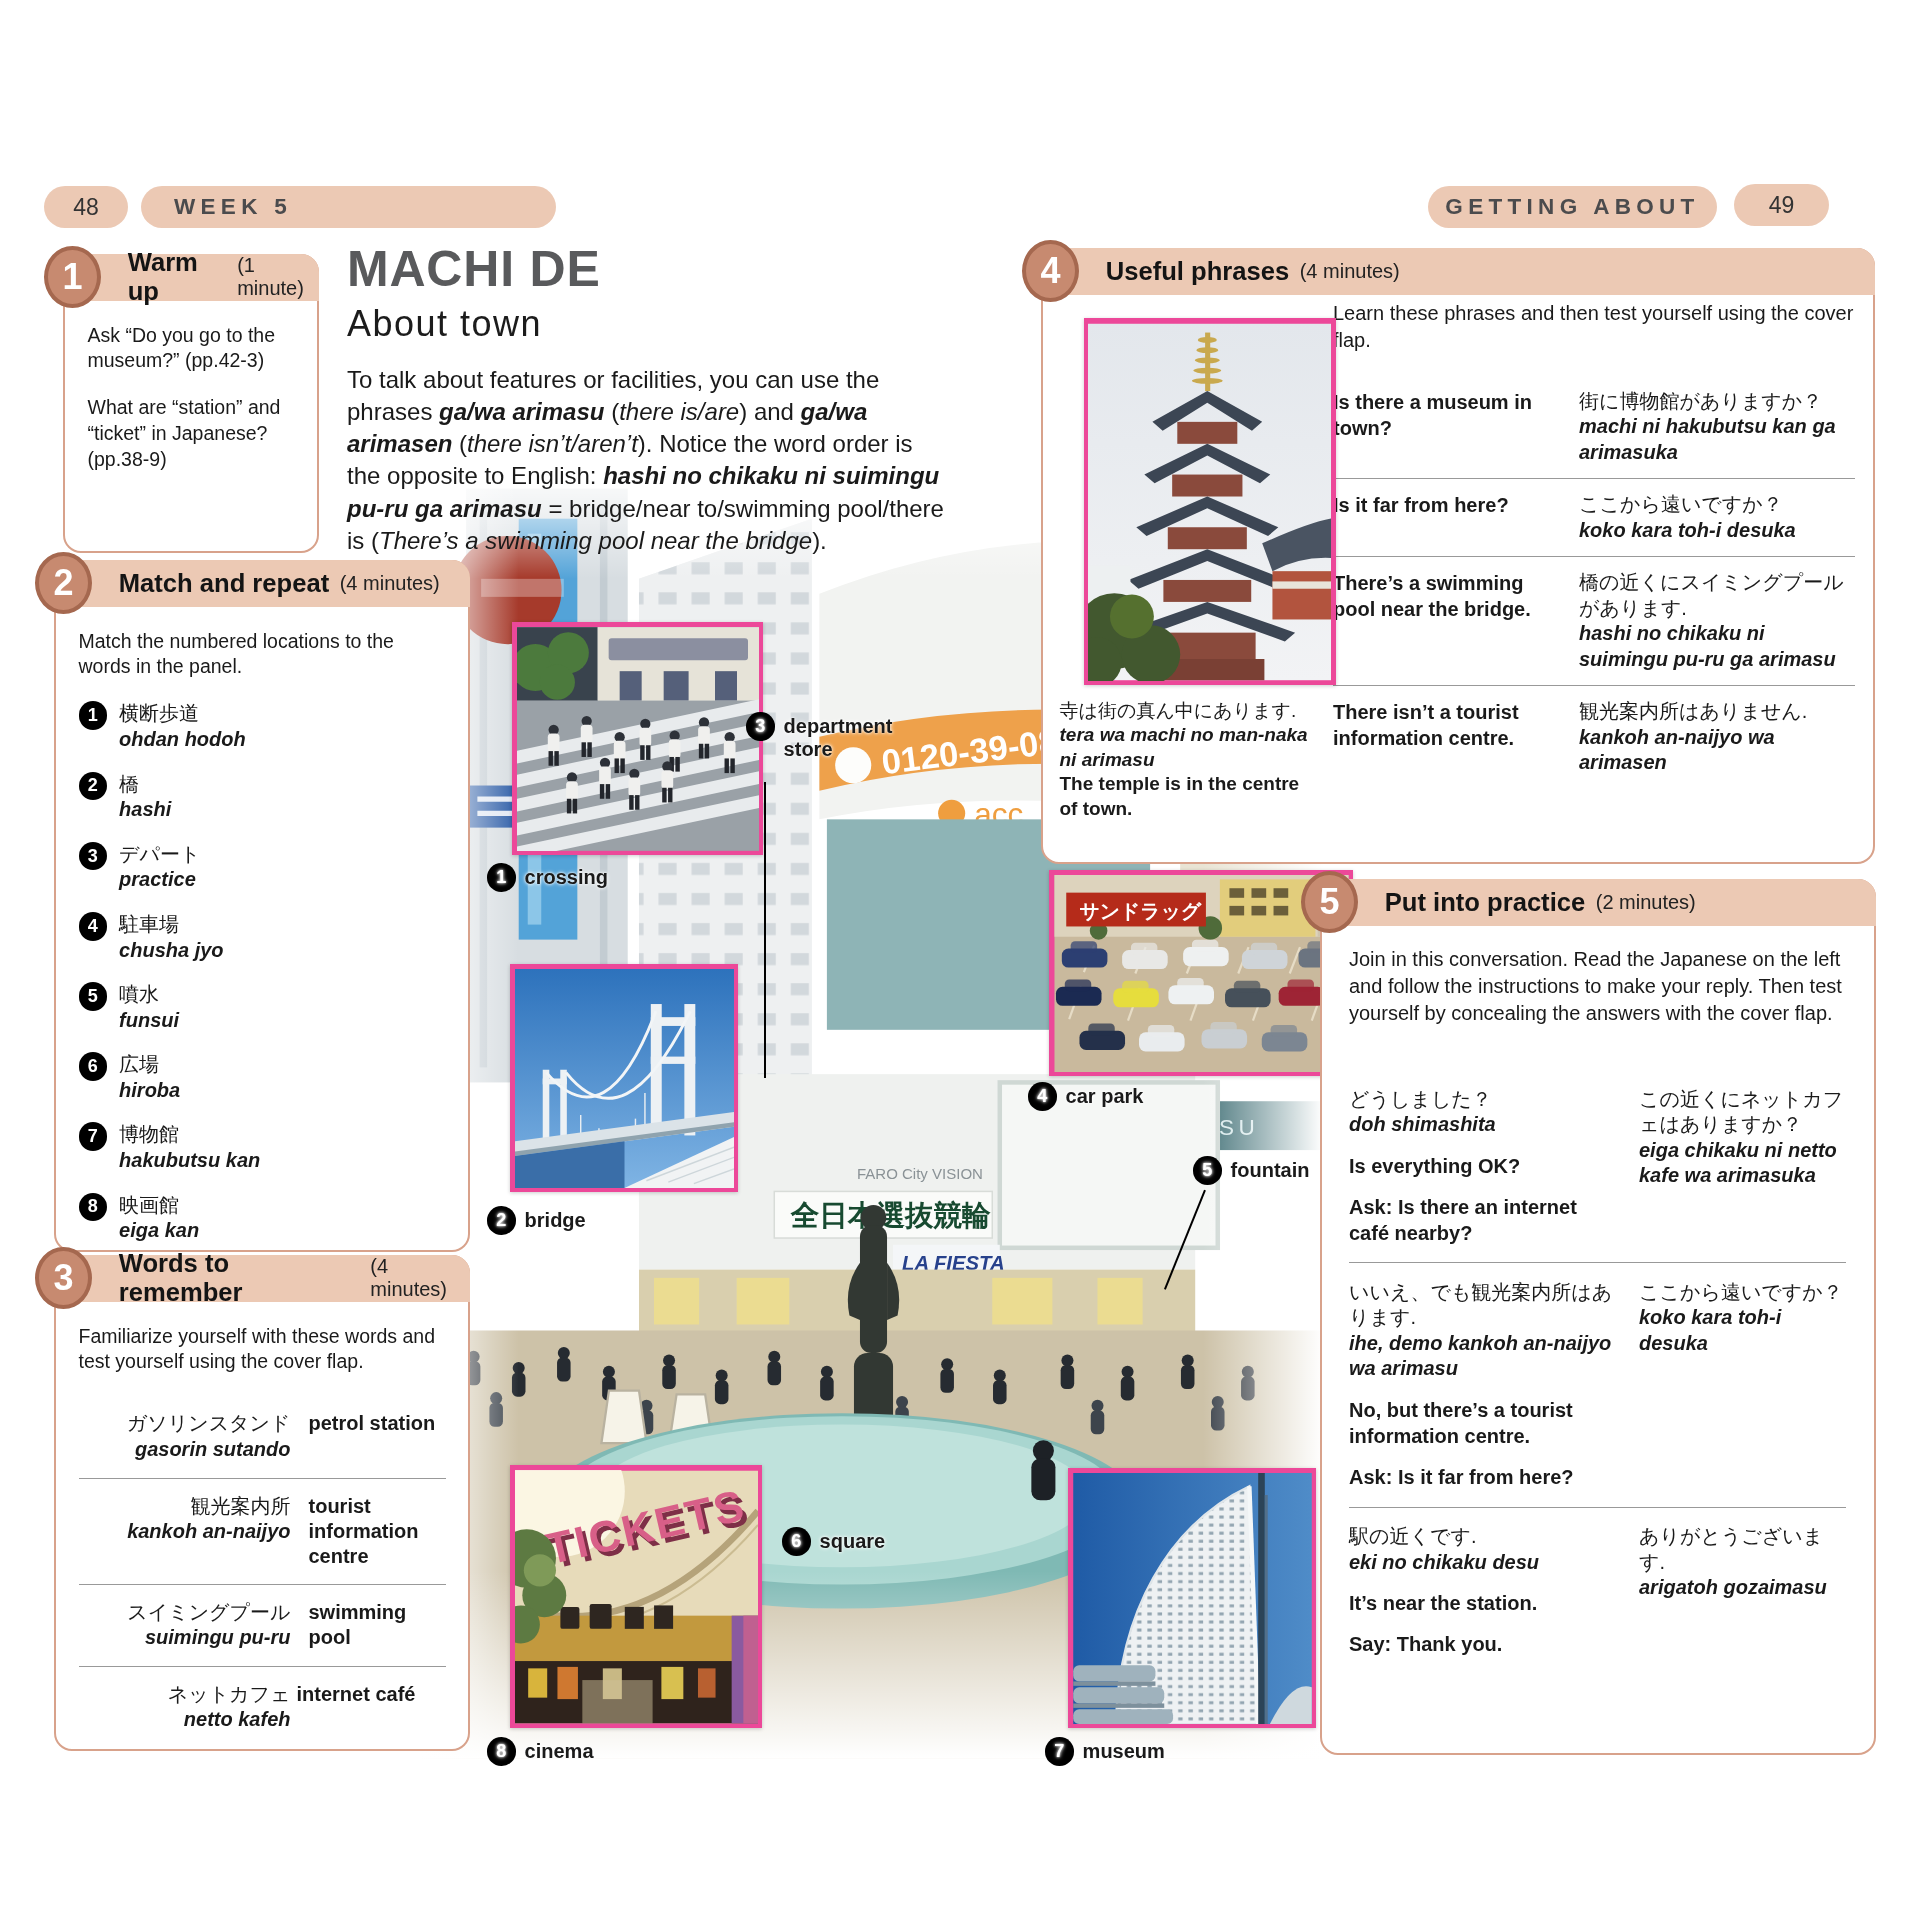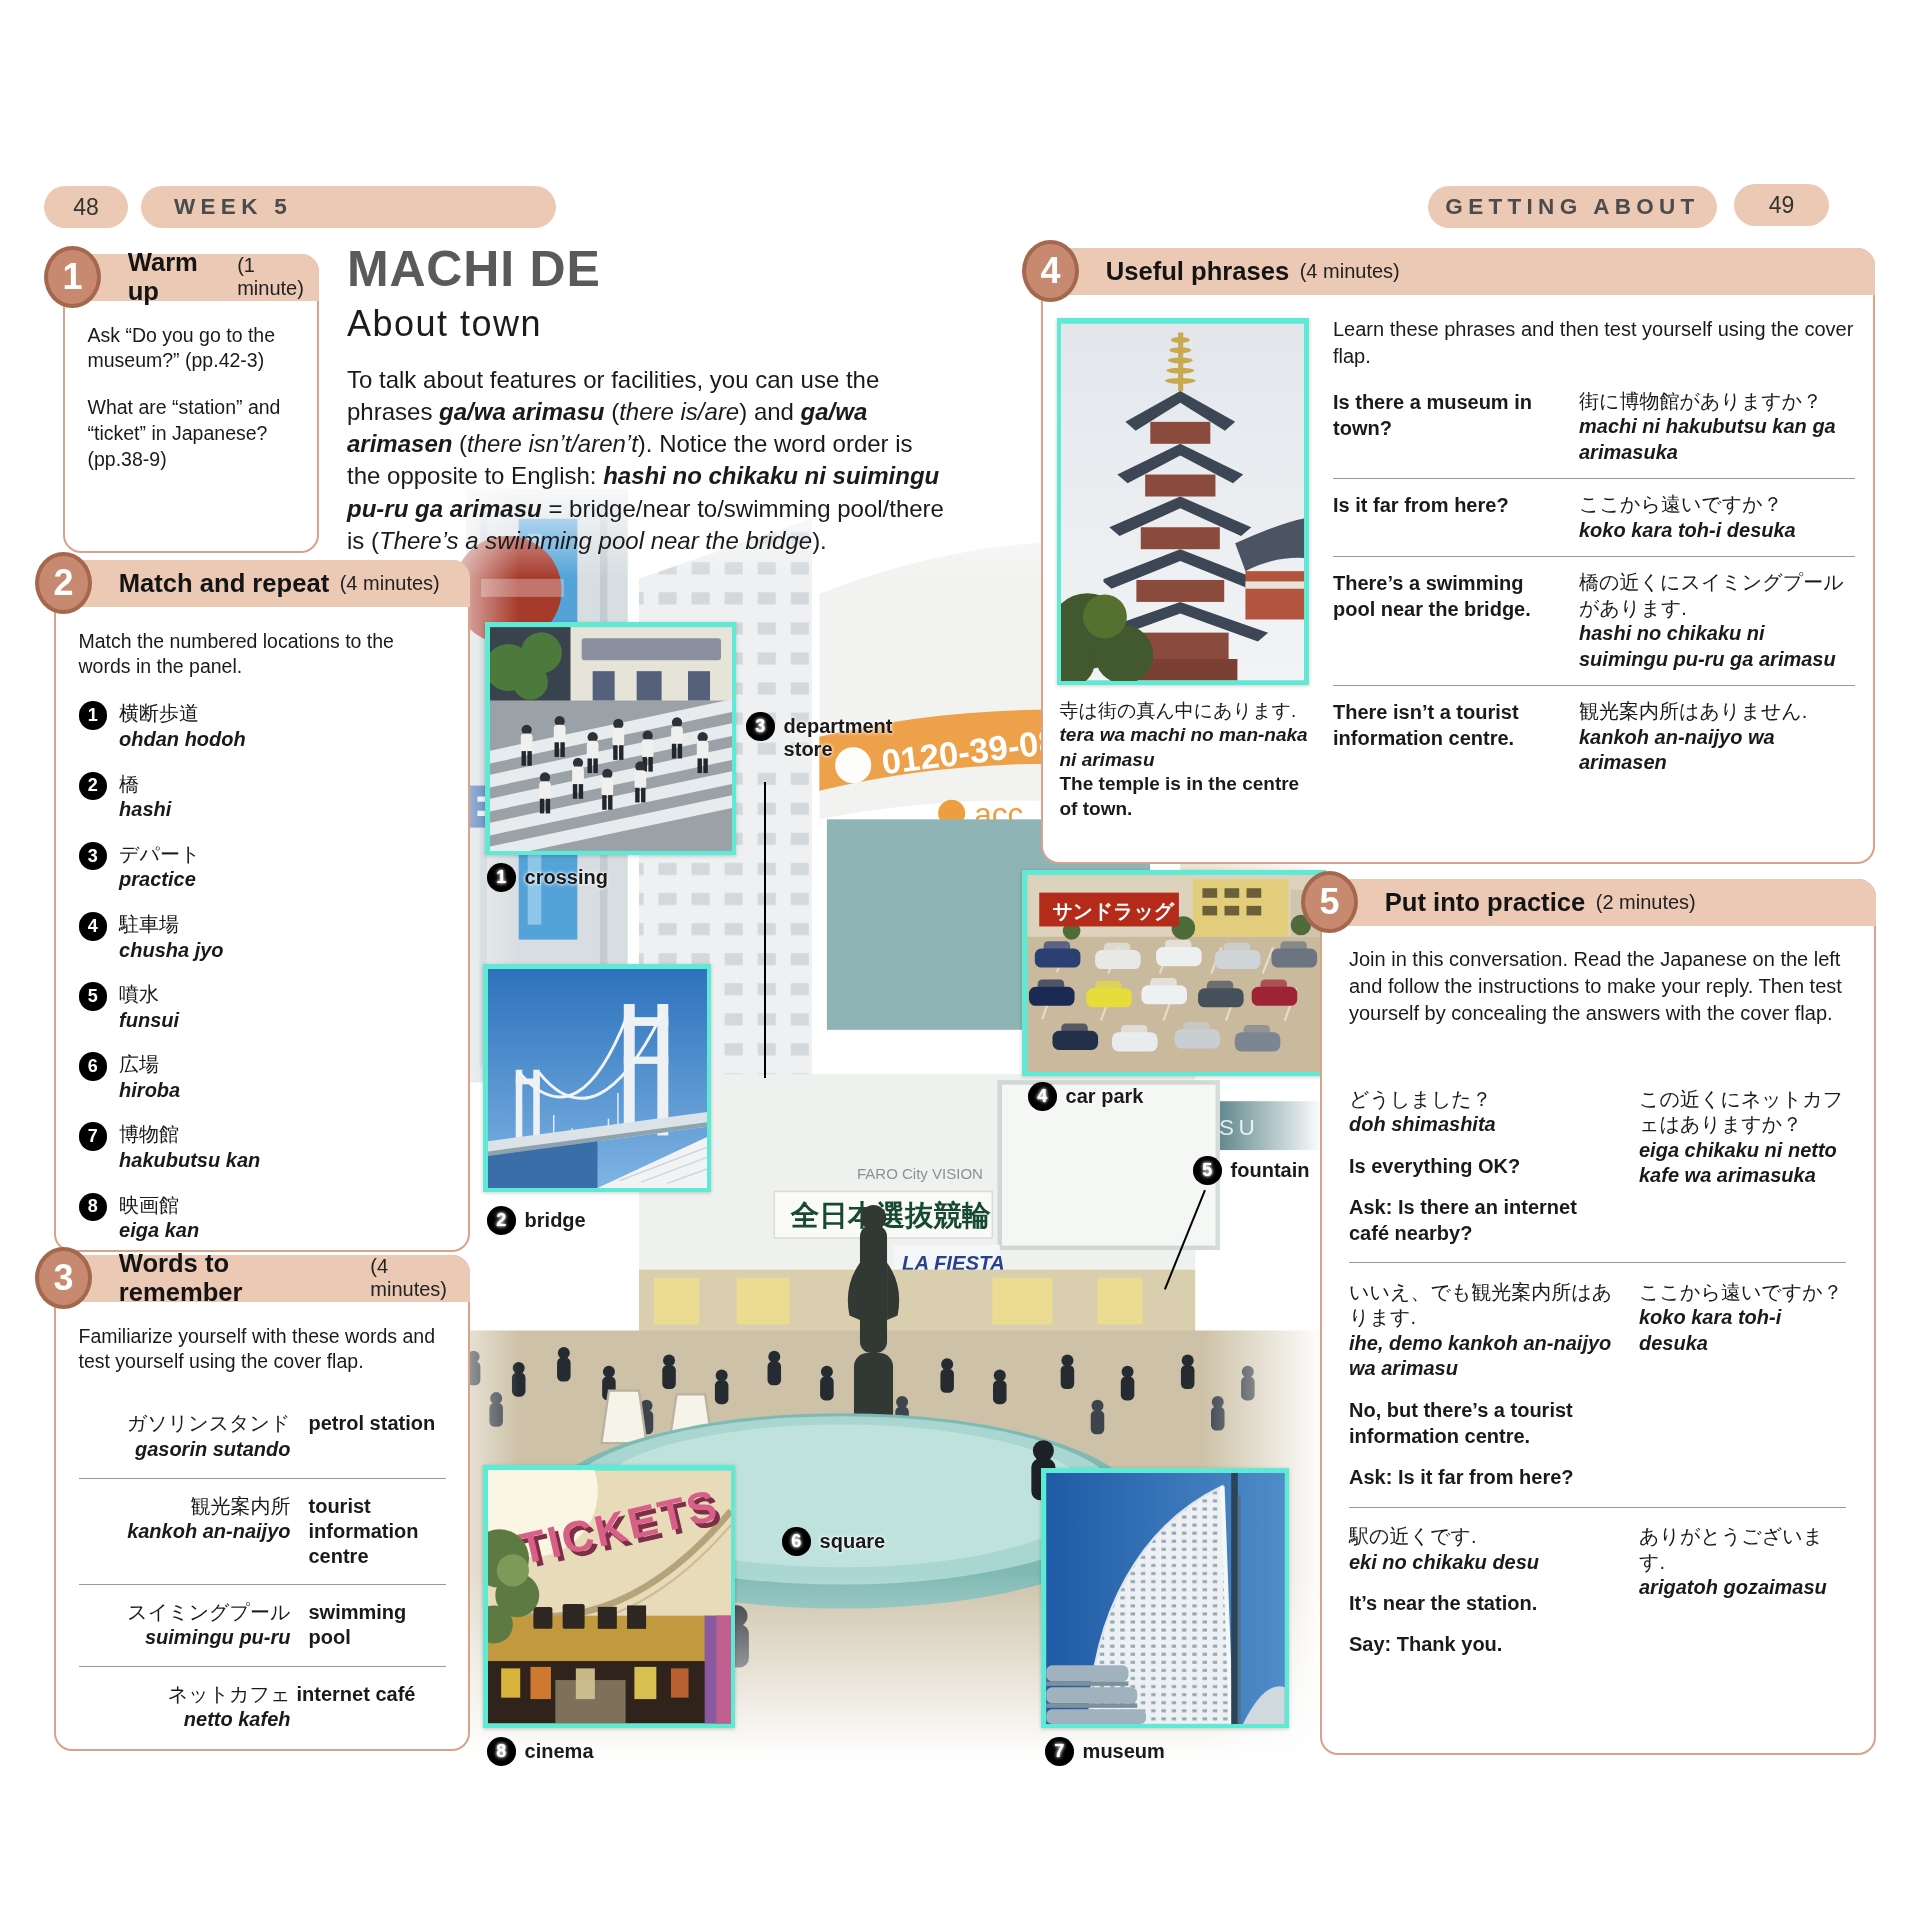--- a/index.html
+++ b/index.html
@@ -54,21 +54,21 @@
   
   .pp-intro{position:absolute;font-size:20px;line-height:1.35;margin:0;}
   .pp-rows{position:absolute;}
   .pp-row{display:flex;padding:16.5px 0;}
   .pp-row + .pp-row{border-top:1.5px solid #999;}
   .pp-left{width:269px;padding-right:21px;}
   .pp-right{flex:1;}
   .pp-en,.pp-prompt{font-size:20px;font-weight:bold;line-height:1.3;margin-top:15px;}
   
   .backdrop{position:absolute;left:421px;top:466px;width:902px;height:1293px;z-index:1;}
-  .inset{position:absolute;background:#5eead4;padding:4.5px;box-shadow:0 0.8px 3.8px rgba(0,0,0,.2);z-index:3;}
+  .inset{position:absolute;background:#ec4899;padding:4.5px;box-shadow:0 0.8px 3.8px rgba(0,0,0,.2);z-index:3;margin-left:27px;}
   .inset svg{display:block;}
   .ph-label{position:absolute;display:flex;gap:9px;align-items:flex-start;font-weight:bold;
             font-size:20px;z-index:7;text-shadow:0 0 4.5px #fff,0 0 2.3px #fff;}
   .ph-text{padding-top:3px;line-height:1.15;}
   .thin-line{position:absolute;width:1.5px;background:#000;z-index:7;}
 </style>
 </head>
 <body>
 
 <div class="page">
@@ -381,21 +381,21 @@
           </g>
         <circle cx="60" cy="400" r="30" fill="#55702f"></circle>
       </svg>
     </div>
 
     <div class="cap" style="left:16.5px;top:449px;width:251px">
       <div class="jp">寺は街の真ん中にあります.</div>
       <div class="romaji">tera wa machi no man-naka ni arimasu</div>
       <div class="en">The temple is in the centre of town.</div>
     </div>
-    <p class="up-intro" style="left:290px;top:66px;width:526px">Learn these phrases and then test yourself using the cover flap.</p>
+    <p class="up-intro" style="left:290px;top:50px;width:526px">Learn these phrases and then test yourself using the cover flap.</p>
     <div class="up-table" style="left:290px;top:126px;width:522px">
       <div class="up-row">
         <div class="up-en">Is there a museum in town?</div>
         <div class="up-jpcol">
             <div class="jp">街に博物館がありますか？</div>
           <div class="romaji">machi ni hakubutsu kan ga arimasuka</div>
           </div>
       </div>
       <div class="up-row">
         <div class="up-en">Is it far from here?</div>

